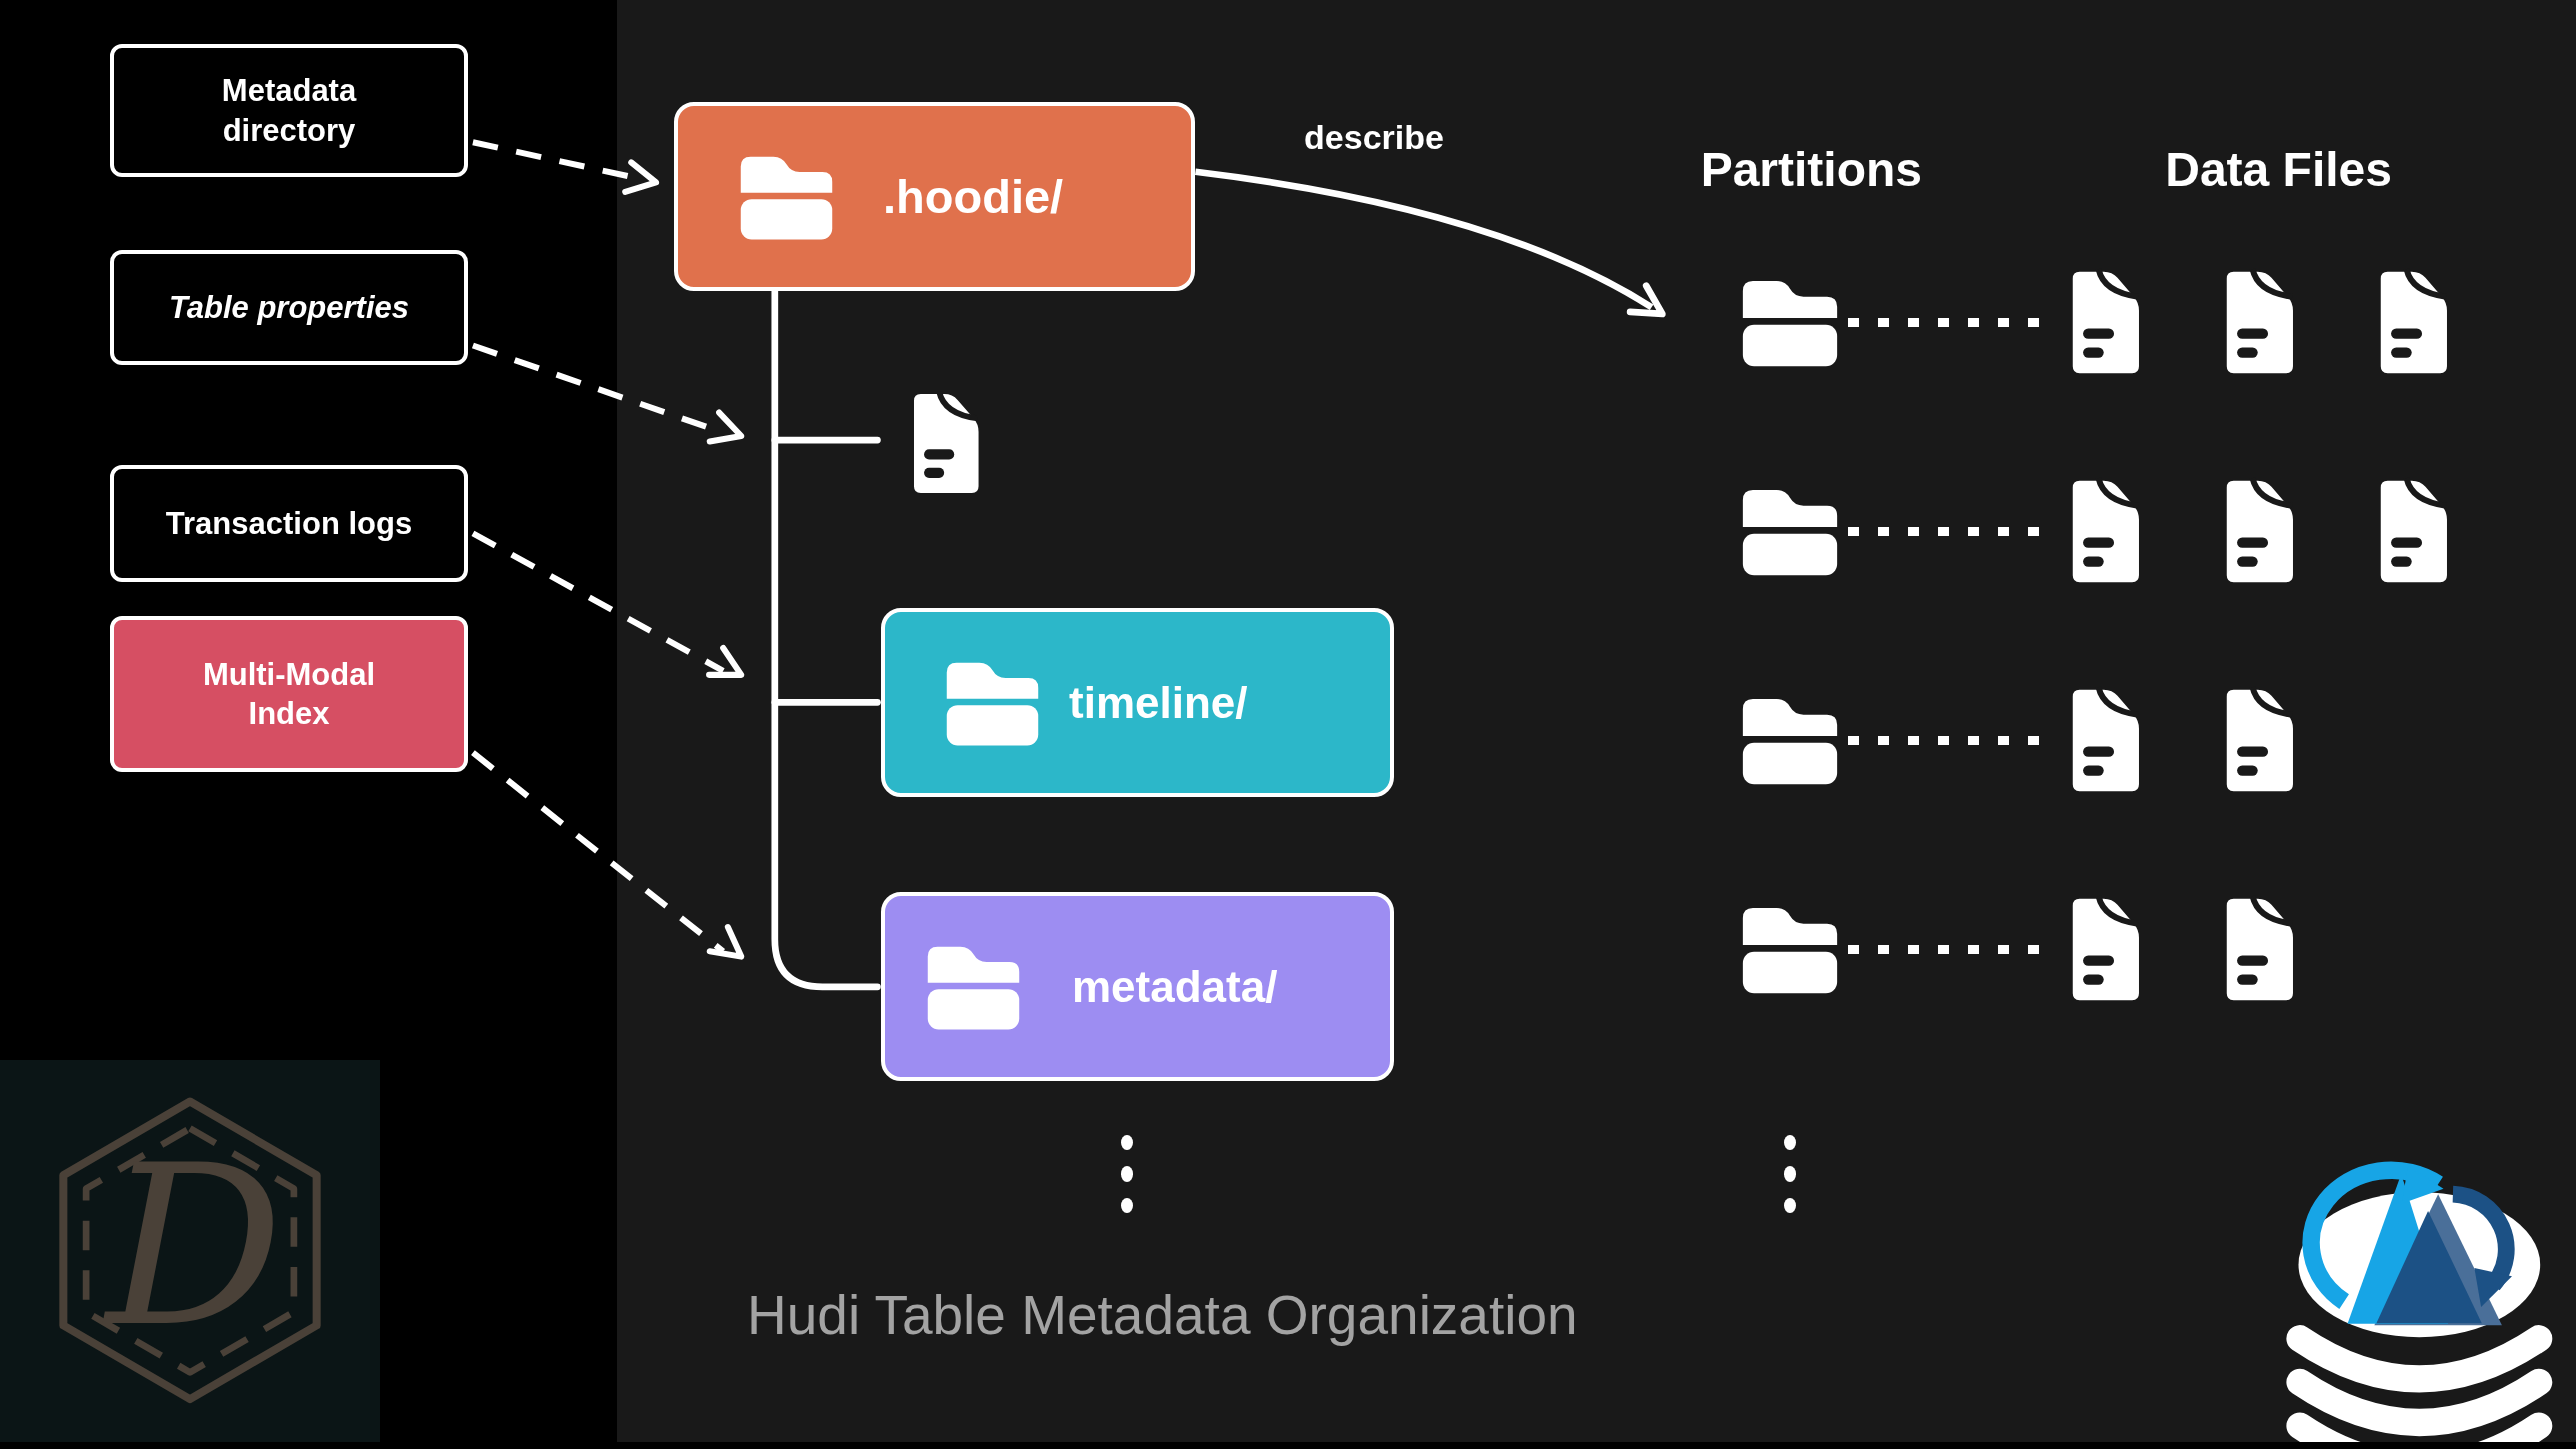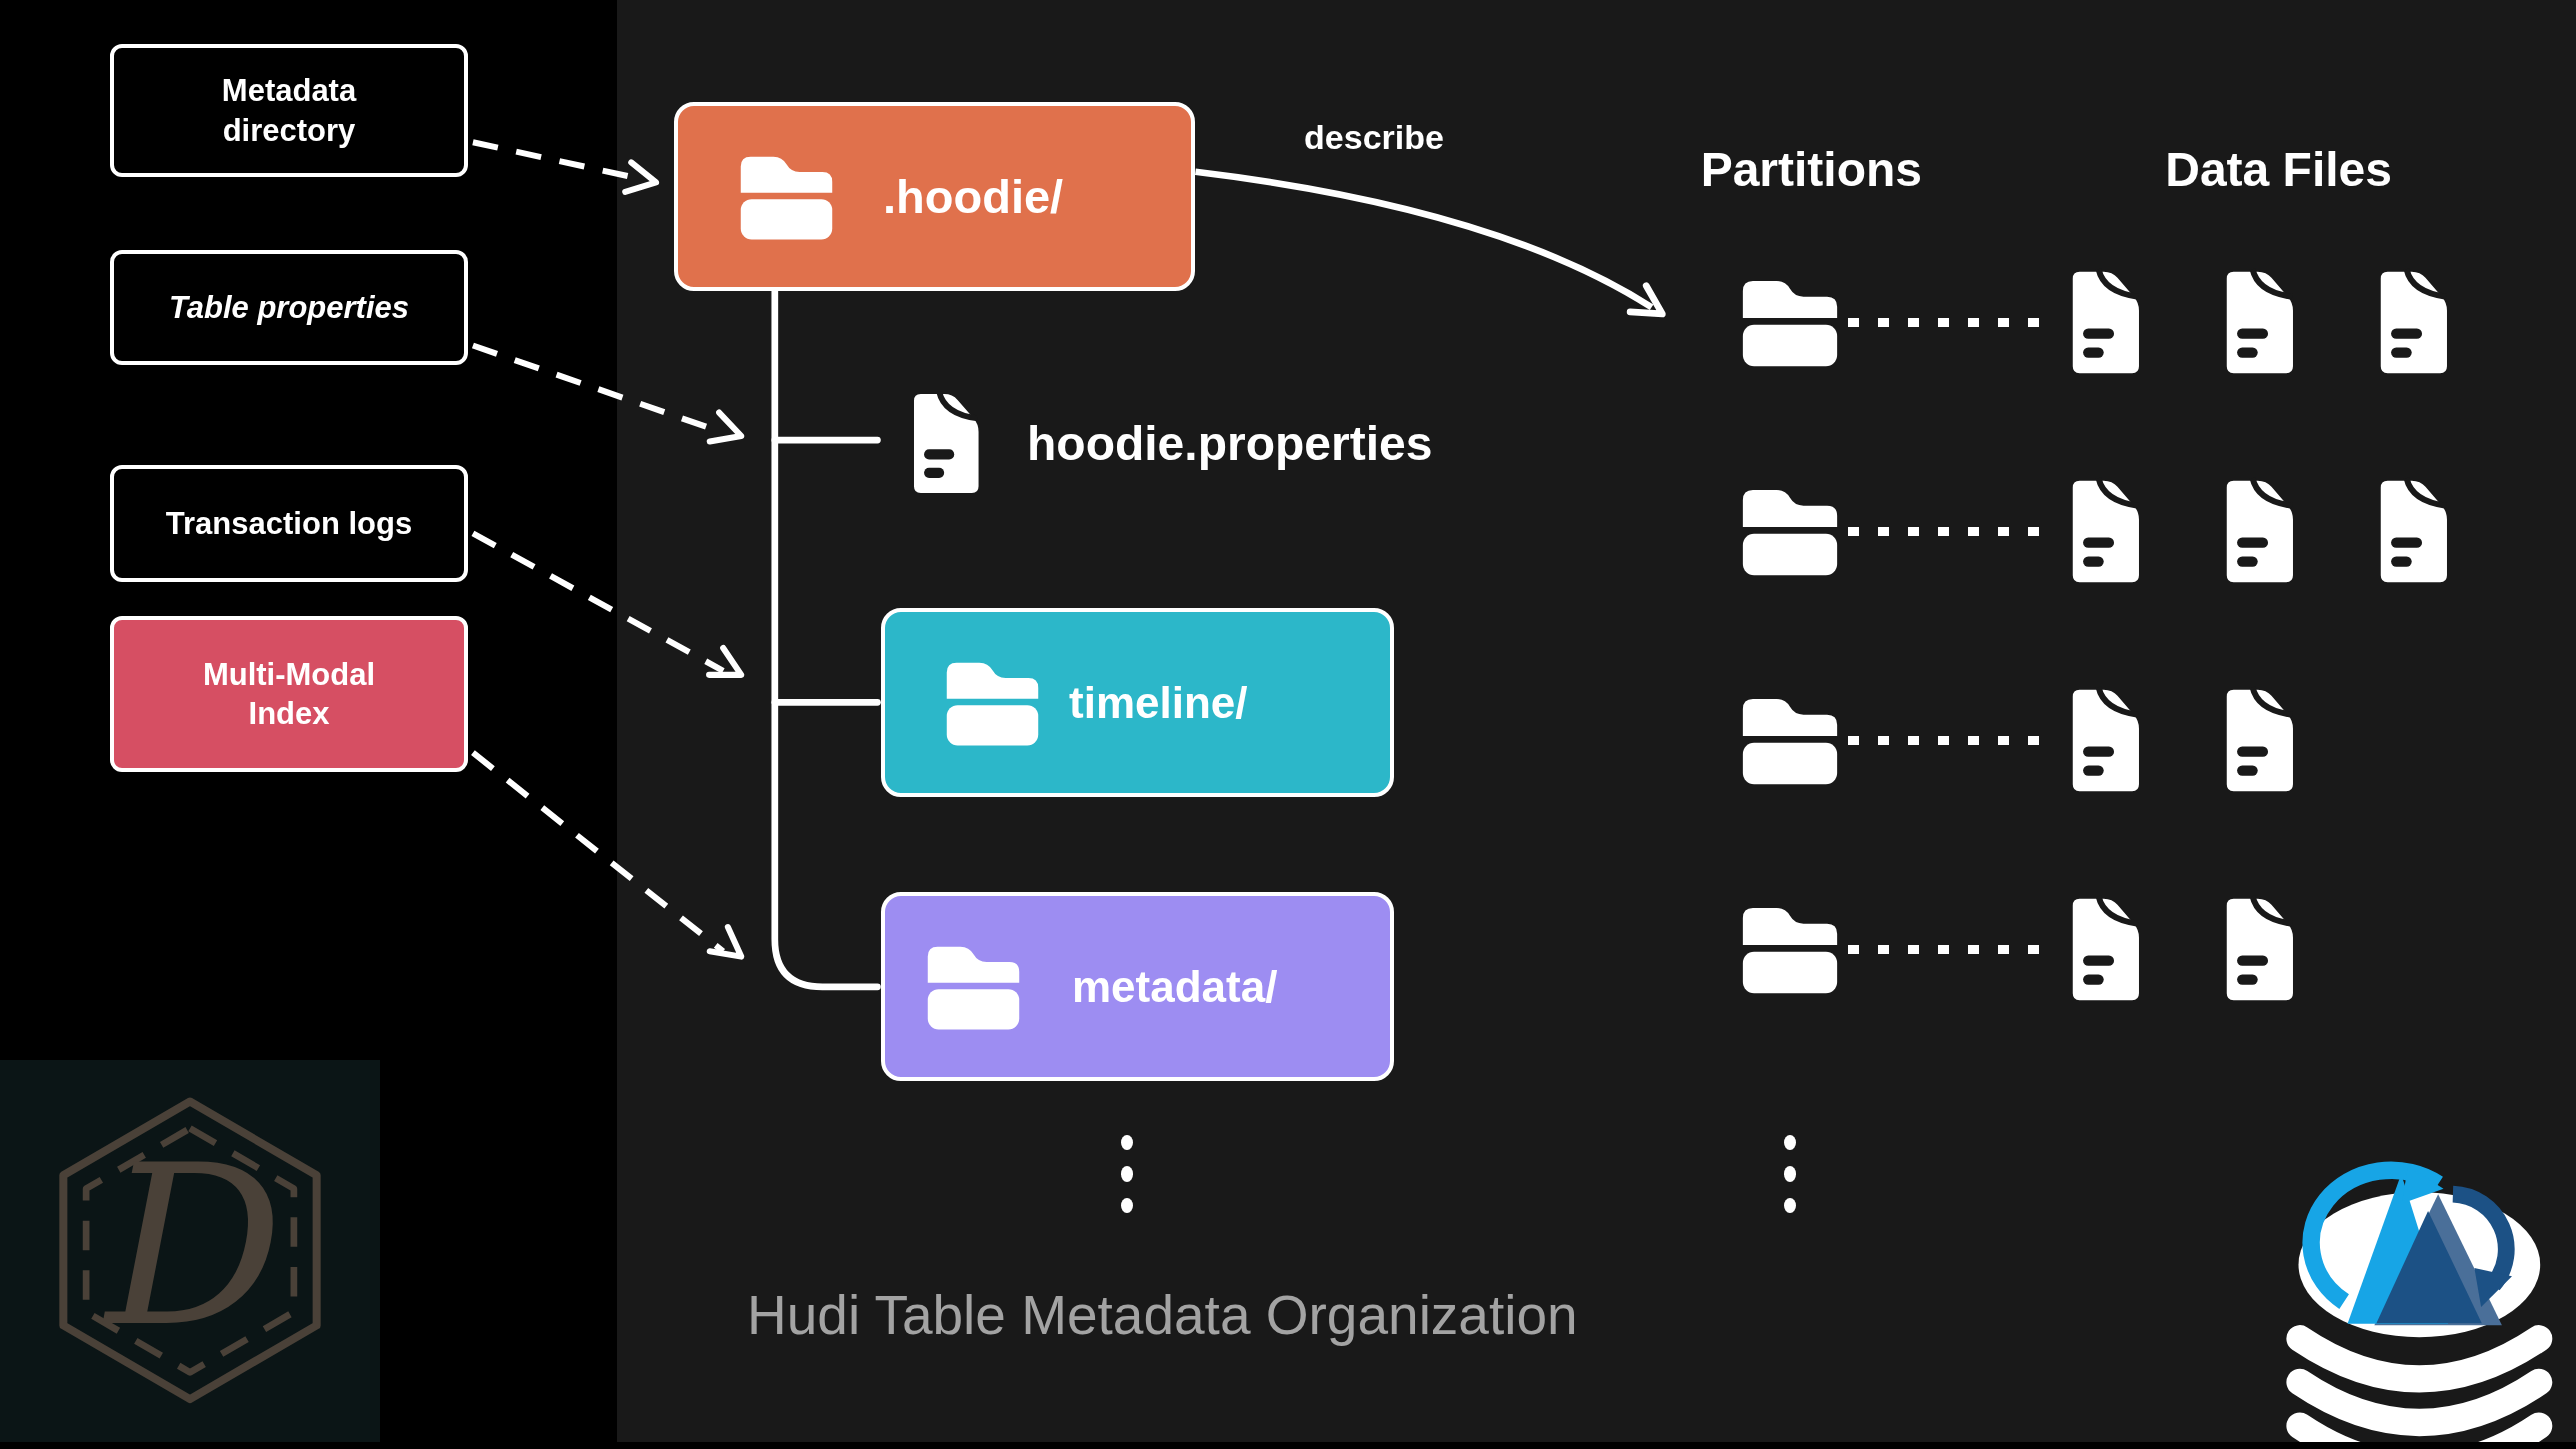--- a/index.html
+++ b/index.html
@@ -118,21 +118,20 @@
   <span>.hoodie/</span>
 </div>
 
 <div id="properties-row">
   <svg viewBox="0 0 100 130">
     <path d="M24 6 L52 6 Q62 6 68 13 L87 35 Q93 42 93 51 L93 116 Q93 124 85 124 L24 124 Q16 124 16 116 L16 14 Q16 6 24 6 Z" fill="#fff"></path>
     <path d="M46 3 Q52 30 92 35" stroke="var(--bg-main,#191919)" stroke-width="7" fill="none"></path>
     <rect x="28" y="72" width="36" height="12" rx="6" fill="var(--bg-main,#191919)"></rect>
     <rect x="28" y="94" width="24" height="12" rx="6" fill="var(--bg-main,#191919)"></rect>
   </svg>
-  <span>hoodie.properties</span>
 </div>
 
 <div class="node-box" id="node-timeline">
   <svg viewBox="0 0 100 90">
     <path d="M8 41 L8 17 Q8 8 17 8 L38 8 Q46 8 50 15 Q54 22 62 22 L83 22 Q92 22 92 31 L92 41 Z" fill="#fff"></path>
     <rect x="8" y="47" width="84" height="37" rx="10" fill="#fff"></rect>
   </svg>
   <span>timeline/</span>
 </div>
 

